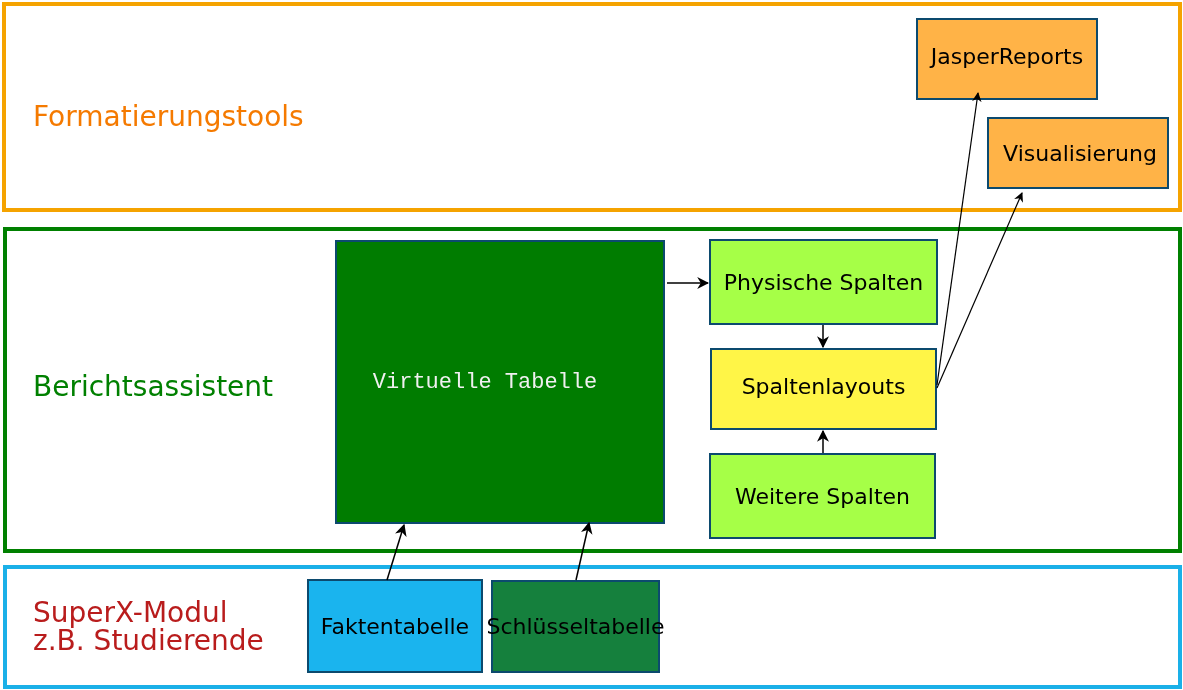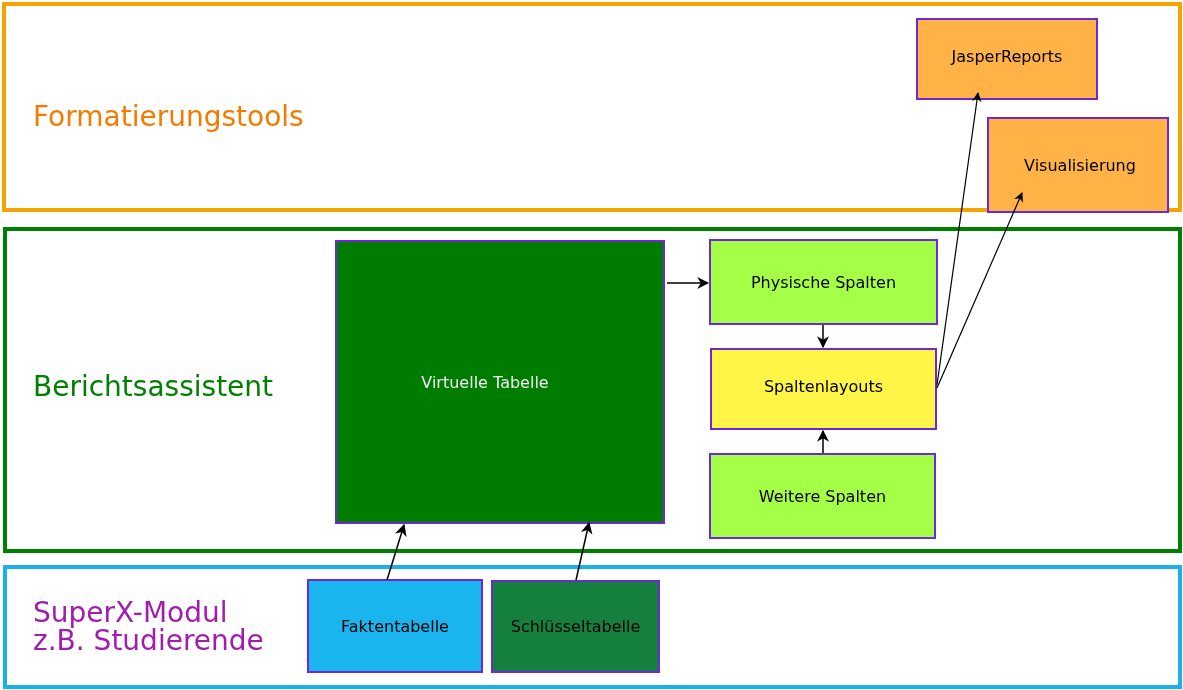--- a/index.html
+++ b/index.html
@@ -1,50 +1,50 @@
 <!DOCTYPE html>
 <html><head>
   <meta charset="utf-8">
   <style>
     html, body { margin: 0; padding: 0; background: #ffffff; }
     body { width: 1183px; height: 690px; position: relative; overflow: hidden;
            font-family: "DejaVu Sans", sans-serif; }
     .layer { position: absolute; box-sizing: border-box; border-style: solid; border-width: 4px; background: #fff; }
     .layer-label { position: absolute; font-size: 28px; line-height: 28px; white-space: pre-line; }
-    .node { position: absolute; box-sizing: border-box; border: 2px solid #6d28d9;
+    .node { position: absolute; box-sizing: border-box; border: 2px solid #0c4a6e;
             display: flex; align-items: center; justify-content: center;
-            font-size: 16px; color: #000; }
+            font-size: 22px; color: #000; }
     svg.edges { position: absolute; left: 0; top: 0; width: 1183px; height: 690px; pointer-events: none; }
   </style>
 </head>
 <body>
 
 <div class="layer" style="left:2px; top:2px; width:1180px; height:210px; border-color:#f5a300;">
   <span class="layer-label" style="left:27px; top:97px; color:#f57a00;">Formatierungstools</span>
 </div>
 
 <div class="layer" style="left:3px; top:227px; width:1179px; height:326px; border-color:#008000;">
   <span class="layer-label" style="left:26px; top:142px; color:#008000;text-align:right;">Berichtsassistent</span>
 </div>
 
 <div class="layer" style="left:3px; top:565px; width:1179px; height:124px; border-color:#1ab0e8;">
-  <span class="layer-label" style="left:26px; top:30px; color:#a21caf;">SuperX-Modul
+  <span class="layer-label" style="left:26px; top:30px; color:#b91c1c;">SuperX-Modul
 z.B. Studierende</span>
 </div>
 
 <div class="node" style="left:916px; top:18px; width:182px; height:82px; background:#ffb347;">
   <span style="margin-top:-6px;">JasperReports</span>
 </div>
 
-<div class="node" style="left:987px; top:117px; width:182px; height:96px; background:#ffb347;">
+<div class="node" style="left:987px; top:117px; width:182px; height:72px; background:#ffb347;">
   <span style="margin-left:4px;">Visualisierung</span>
 </div>
 
 <div class="node" style="left:335px; top:240px; width:330px; height:284px; background:#007c00; color:#f0f0f0;">
-  <span style="margin-left:-30px; margin-top:0;">Virtuelle Tabelle</span>
+  <span style="margin-left:-30px; margin-top:0;font-family:Liberation Mono, monospace;">Virtuelle Tabelle</span>
 </div>
 
 <div class="node" style="left:709px; top:239px; width:229px; height:86px; background:#a6ff47;">
   <span>Physische Spalten</span>
 </div>
 
 <div class="node" style="left:710px; top:348px; width:227px; height:82px; background:#fff547;">
   <span style="margin-top:-6px;">Spaltenlayouts</span>
 </div>
 

